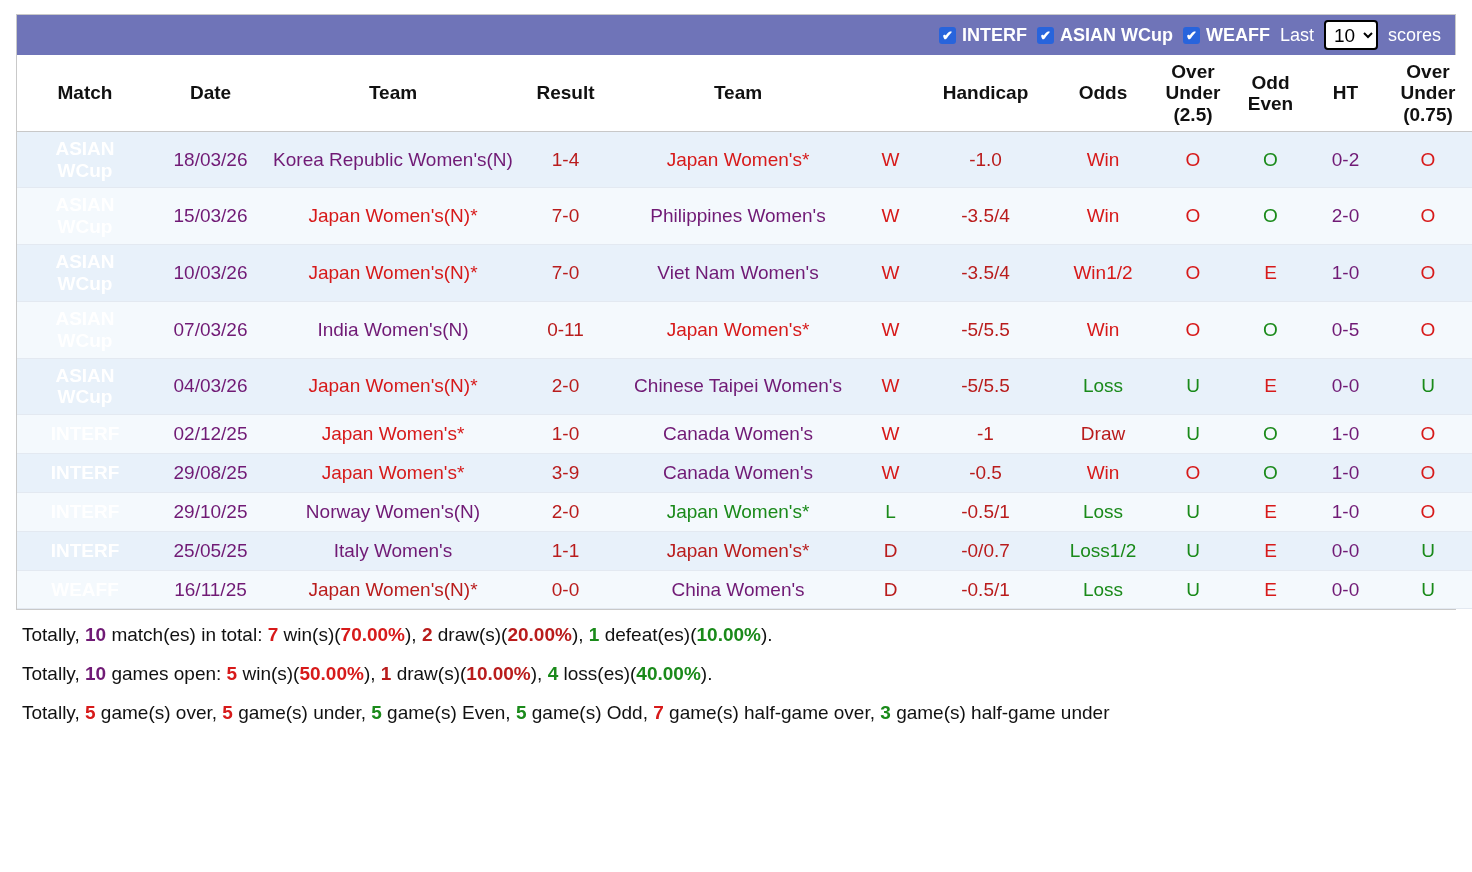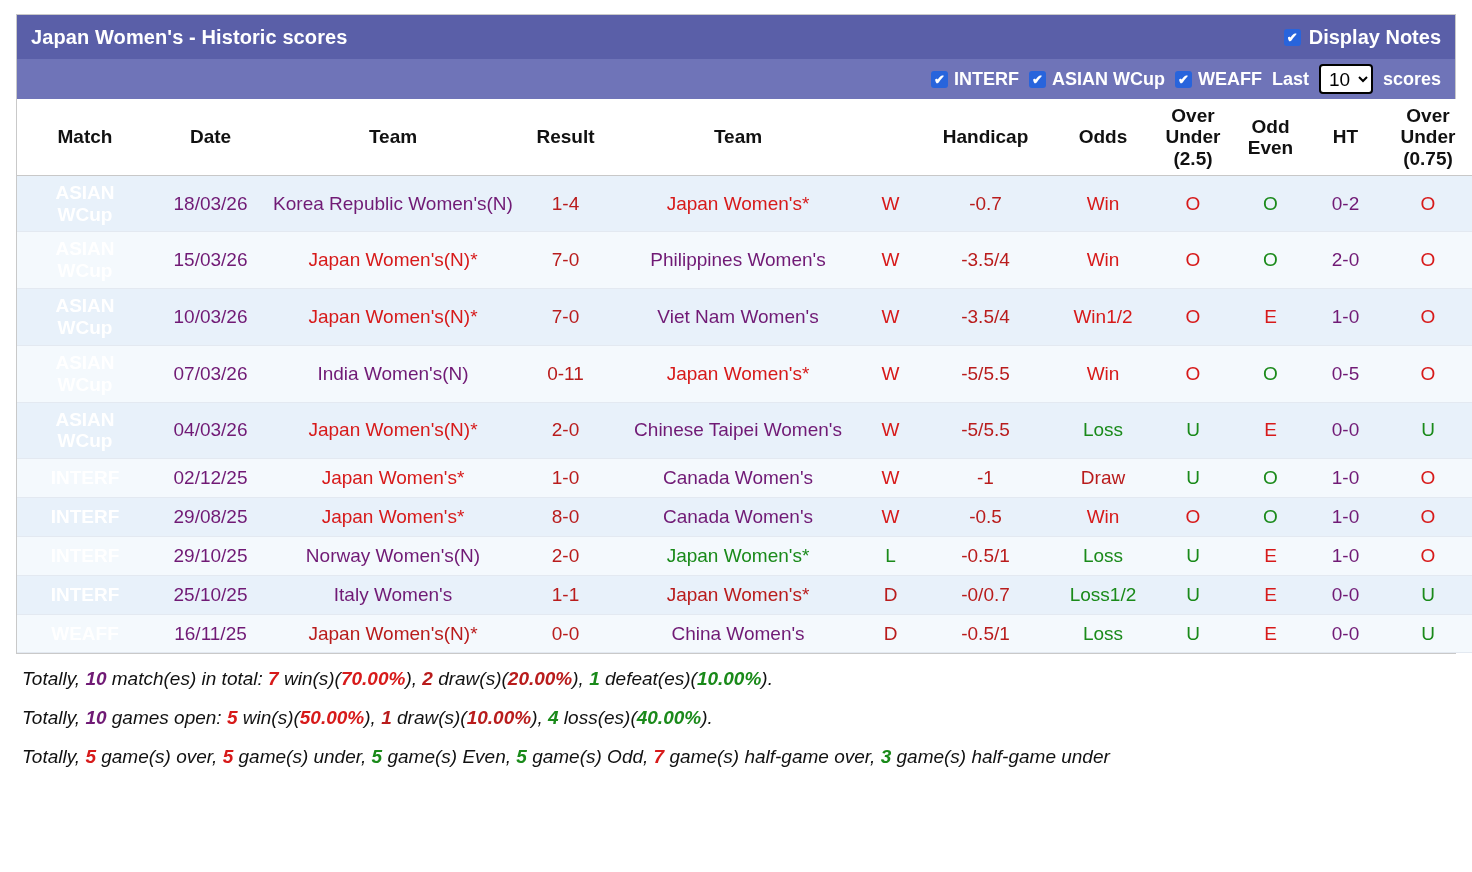--- a/index.html
+++ b/index.html
@@ -79,21 +79,21 @@
   .sel {
     background: #ffffff;
     color: #000000;
     border: 2px solid #000000;
     border-radius: 4px;
     font-size: 19px;
     font-family: "Liberation Sans", sans-serif;
     padding: 1px 4px;
     height: 30px;
   }
-  .lastlabel { font-weight: bold; }
+  .lastlabel { font-weight: normal; }
   
   table.scores {
     border-collapse: collapse;
     width: 1440px;
     table-layout: fixed;
     background: #fff;
   }
   table.scores th {
     font-size: 19px;
     font-weight: bold;
@@ -125,42 +125,34 @@
   .comp-weaff  { background: #5a5fa8; }
   .red   { color: #d71a1a; }
   .blue  { color: #b91c1c; }
   .green { color: #1a8a1a; }
   .black { color: #701a75; }
   
   .summary {
     padding: 12px 6px 0 6px;
     font-size: 19px;
     color: #111;
-    font-style: italic;
   }
   .summary p {
     margin: 0 0 13px 0;
     line-height: 1.35;
   }
   .summary .num { font-weight: bold; }
 </style>
 </head>
 <body>
 
 <div id="root">
 
   <div class="panel">
 
-    <div class="titlebar">
-      <div class="title">Japan Women's - Historic scores</div>
-      <div class="right">
-        <span class="chk"></span>
-        <span>Display Notes</span>
-      </div>
-    </div>
 
     <div class="filterbar">
       <span class="filter-group">
         <span class="chk"></span>
         <span>INTERF</span>
       </span>
       <span class="filter-group">
         <span class="chk"></span>
         <span>ASIAN WCup</span>
       </span>
@@ -218,21 +210,21 @@
         </tr>
       </thead>
       <tbody id="rows-body">
           <tr class="row-odd">
             <td class="comp comp-asian">ASIAN<br>WCup</td>
             <td class="black">18/03/26</td>
             <td class="black">Korea Republic Women's(N)</td>
             <td class="blue">1-4</td>
             <td class="red">Japan Women's*</td>
             <td class="red">W</td>
-            <td class="blue">-0.7</td>
+            <td class="blue">-1.0</td>
             <td class="red">Win</td>
             <td class="red">O</td>
             <td class="green">O</td>
             <td class="black">0-2</td>
             <td class="red">O</td>
           </tr>
           <tr class="row-even">
             <td class="comp comp-asian">ASIAN<br>WCup</td>
             <td class="black">15/03/26</td>
             <td class="red">Japan Women's(N)*</td>
@@ -299,21 +291,21 @@
             <td class="blue">Draw</td>
             <td class="green">U</td>
             <td class="green">O</td>
             <td class="black">1-0</td>
             <td class="red">O</td>
           </tr>
           <tr class="row-odd">
             <td class="comp comp-interf">INTERF</td>
             <td class="black">29/08/25</td>
             <td class="red">Japan Women's*</td>
-            <td class="blue">8-0</td>
+            <td class="blue">3-9</td>
             <td class="black">Canada Women's</td>
             <td class="red">W</td>
             <td class="blue">-0.5</td>
             <td class="red">Win</td>
             <td class="red">O</td>
             <td class="green">O</td>
             <td class="black">1-0</td>
             <td class="red">O</td>
           </tr>
           <tr class="row-even">
@@ -325,21 +317,21 @@
             <td class="green">L</td>
             <td class="blue">-0.5/1</td>
             <td class="green">Loss</td>
             <td class="green">U</td>
             <td class="red">E</td>
             <td class="black">1-0</td>
             <td class="red">O</td>
           </tr>
           <tr class="row-odd">
             <td class="comp comp-interf">INTERF</td>
-            <td class="black">25/10/25</td>
+            <td class="black">25/05/25</td>
             <td class="black">Italy Women's</td>
             <td class="blue">1-1</td>
             <td class="blue">Japan Women's*</td>
             <td class="blue">D</td>
             <td class="blue">-0/0.7</td>
             <td class="green">Loss1/2</td>
             <td class="green">U</td>
             <td class="red">E</td>
             <td class="black">0-0</td>
             <td class="green">U</td>

